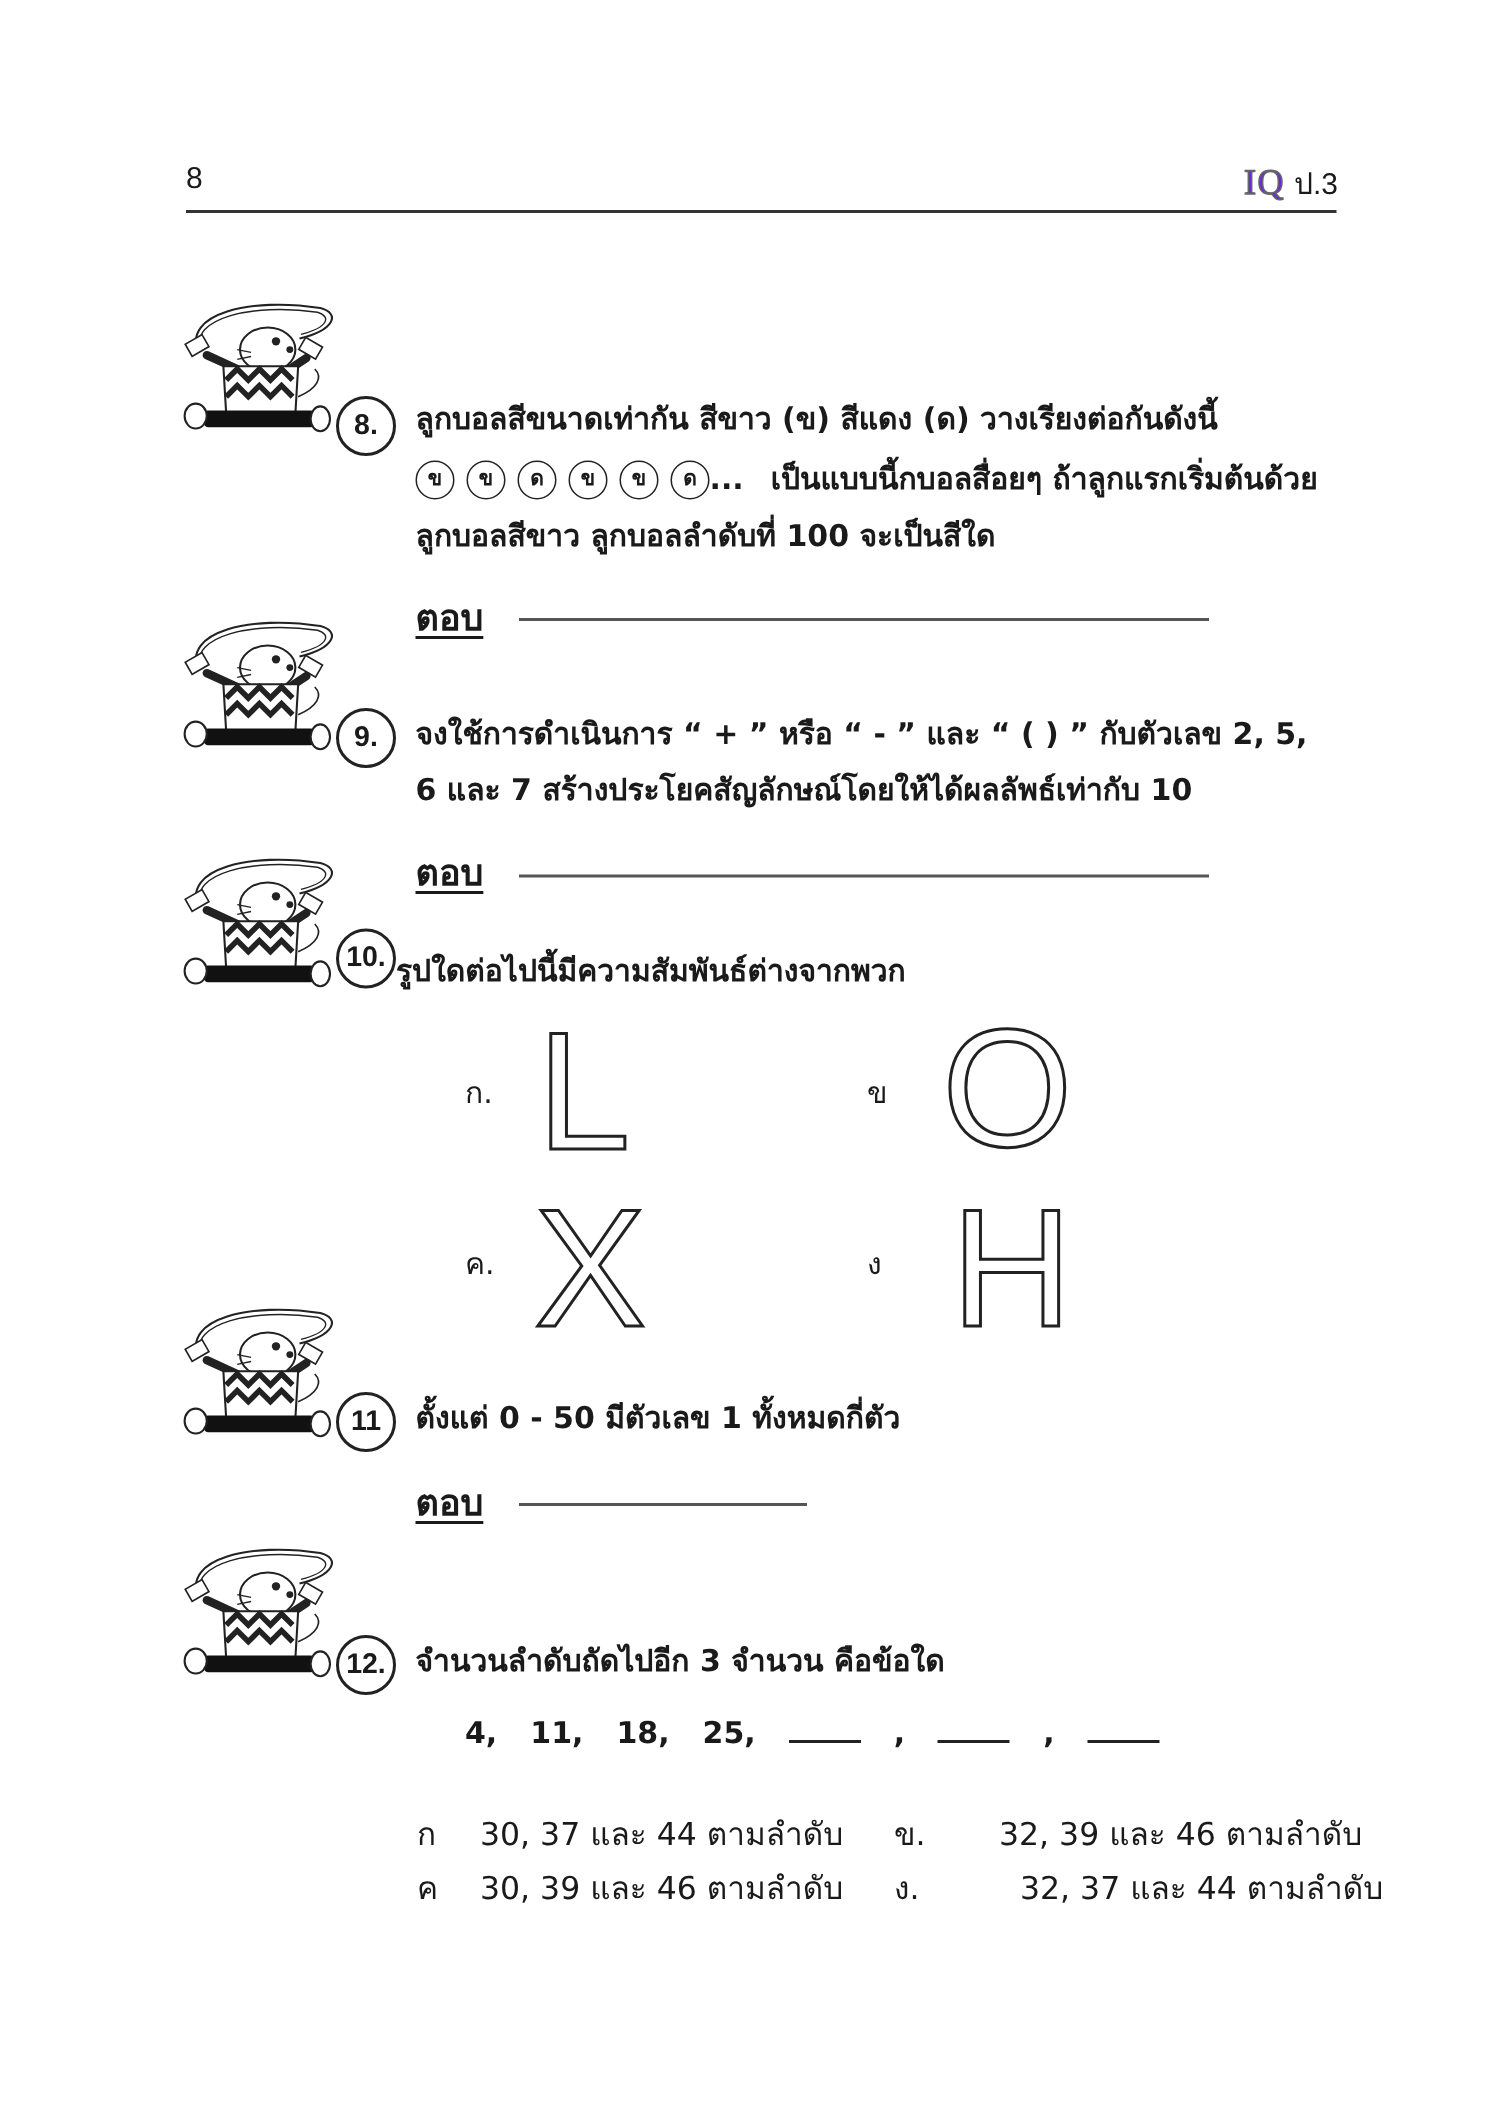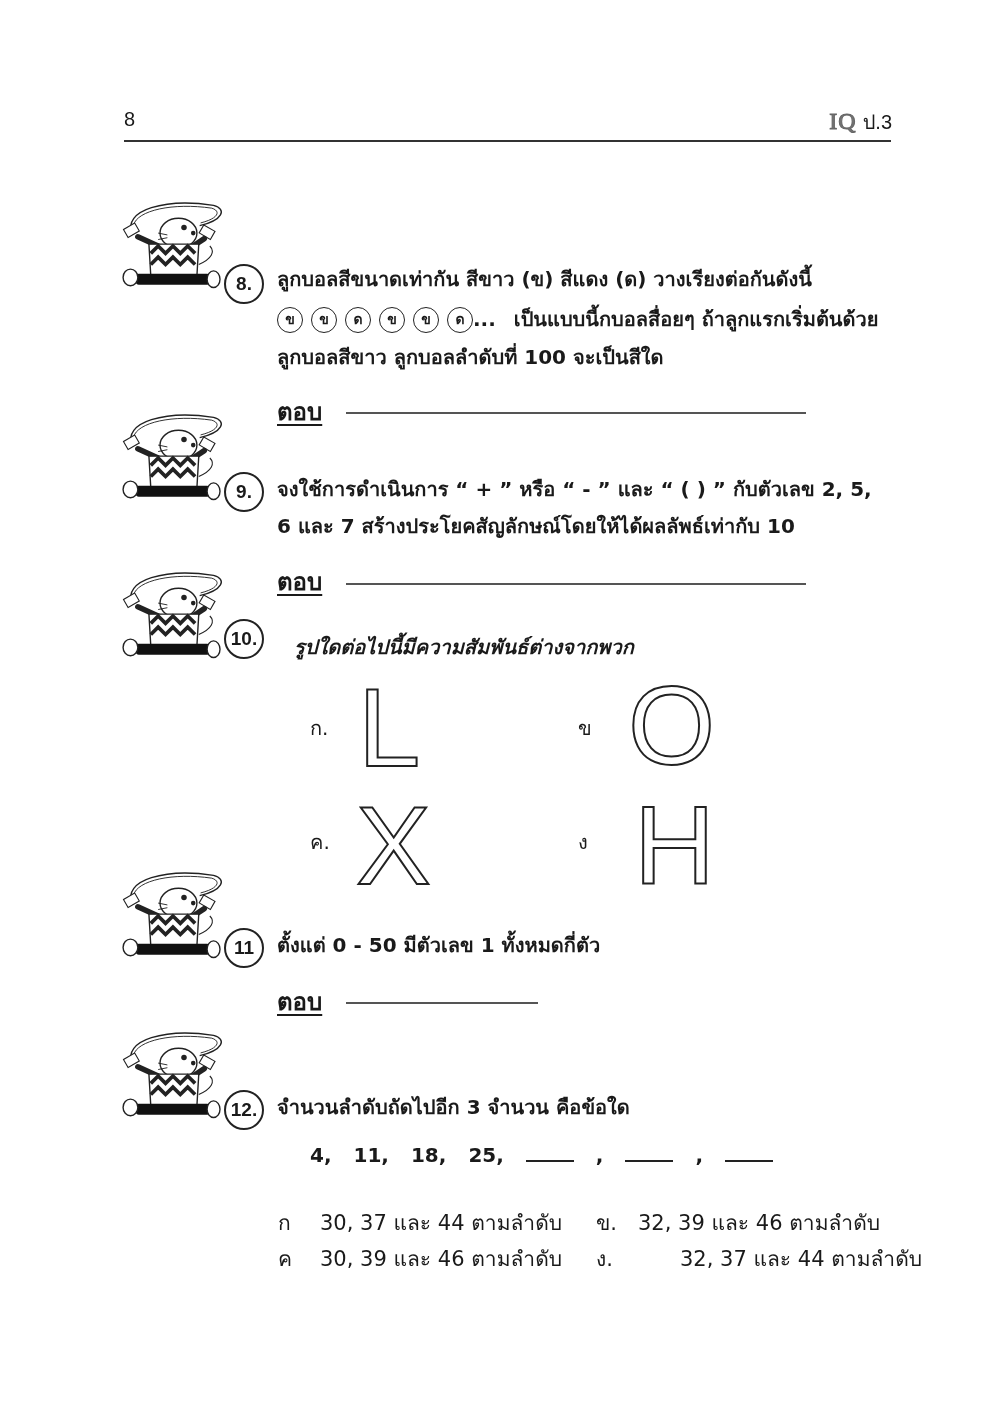--- a/index.html
+++ b/index.html
@@ -4,21 +4,21 @@
 <style>
   html, body { margin: 0; padding: 0; }
   body {
     width: 992px; height: 1404px; background: #ffffff; position: relative;
     font-family: "DejaVu Sans", "Liberation Sans", sans-serif; color: #1a1a1a;
     overflow: hidden;
   }
   .abs { position: absolute; }
   .header-num { left: 124px; top: 108px; font-size: 20px; font-family: "Liberation Sans", sans-serif; }
   .header-title { right: 100px; top: 106px; font-size: 20px; font-family: "Liberation Sans", sans-serif; display: flex; align-items: baseline; gap: 6px; }
-  .iq { font-family: "Liberation Serif", serif; font-size: 24px; color: #737373; -webkit-text-stroke: 1px #666; letter-spacing: 1px; }
+  .iq { font-family: "Liberation Serif", serif; font-size: 24px; color: #6d28d9; -webkit-text-stroke: 1px #666; letter-spacing: 1px; }
   .header-rule { left: 124px; top: 140px; width: 767px; height: 2px; background: #333; }
 
   .mascot { width: 120px; height: 100px; }
   .qnum {
     width: 36px; height: 36px; border: 2px solid #222; border-radius: 50%;
     display: flex; align-items: center; justify-content: center;
     font-size: 19px; font-weight: bold; font-family: "Liberation Sans", sans-serif; background: #fff;
   }
   .qtext { font-size: 20px; font-weight: bold; line-height: 35px; }
   .answer-label { font-size: 24px; font-weight: bold; text-decoration: underline; text-underline-offset: 4px; }
@@ -96,21 +96,21 @@
 <div class="abs qnum" style="left:224px; top:472px;">9.</div>
 <div class="abs qtext" style="left:277px; top:472px;">จงใช้การดำเนินการ “ + ” หรือ “ - ” และ “ (  ) ” กับตัวเลข 2, 5,</div>
 <div class="abs qtext" style="left:277px; top:509px;">6 และ 7 สร้างประโยคสัญลักษณ์โดยให้ได้ผลลัพธ์เท่ากับ 10</div>
 <div class="abs answer-label" style="left:277px; top:562px;">ตอบ</div>
 <div class="abs answer-line" style="left:346px; top:583px; width:460px;"></div>
 
 <svg class="abs mascot" style="left:112px; top:566px;">
     <use href="#mascot"></use>
   </svg>
 <div class="abs qnum" style="left:224px; top:619px;">10.</div>
-<div class="abs qtext" style="left:294px; top:630px;font-style:italic;">รูปใดต่อไปนี้มีความสัมพันธ์ต่างจากพวก</div>
+<div class="abs qtext" style="left:264px; top:630px;">รูปใดต่อไปนี้มีความสัมพันธ์ต่างจากพวก</div>
 
 <div class="abs opt-label" style="left:310px; top:712px;">ก.</div>
 <div class="abs outline-letter" style="left:358px; top:672px;">L</div>
 <div class="abs opt-label" style="left:578px; top:712px;">ข</div>
 <div class="abs outline-letter" style="left:628px; top:670px;">O</div>
 <div class="abs opt-label" style="left:310px; top:826px;">ค.</div>
 <div class="abs outline-letter" style="left:356px; top:790px;">X</div>
 <div class="abs opt-label" style="left:578px; top:826px;">ง</div>
 <div class="abs outline-letter" style="left:634px; top:790px;">H</div>
 
@@ -136,17 +136,17 @@
   <span class="blank"></span>
     <span>,</span>
   <span class="blank"></span>
     <span>,</span>
   <span class="blank"></span>
 </div>
 
 <div class="abs choice" style="left:278px; top:1206px;">ก</div>
 <div class="abs choice" style="left:320px; top:1206px;">30, 37 และ 44 ตามลำดับ</div>
 <div class="abs choice" style="left:596px; top:1206px;">ข.</div>
-<div class="abs choice" style="left:638px; top:1206px;text-align:right;">32, 39 และ 46 ตามลำดับ</div>
+<div class="abs choice" style="left:666px; top:1206px;text-align:right;">32, 39 และ 46 ตามลำดับ</div>
 <div class="abs choice" style="left:278px; top:1242px;">ค</div>
 <div class="abs choice" style="left:320px; top:1242px;">30, 39 และ 46 ตามลำดับ</div>
 <div class="abs choice" style="left:596px; top:1242px;">ง.</div>
 <div class="abs choice" style="left:638px; top:1242px;margin-left:42px;">32, 37 และ 44 ตามลำดับ</div>
 
 </body></html>

